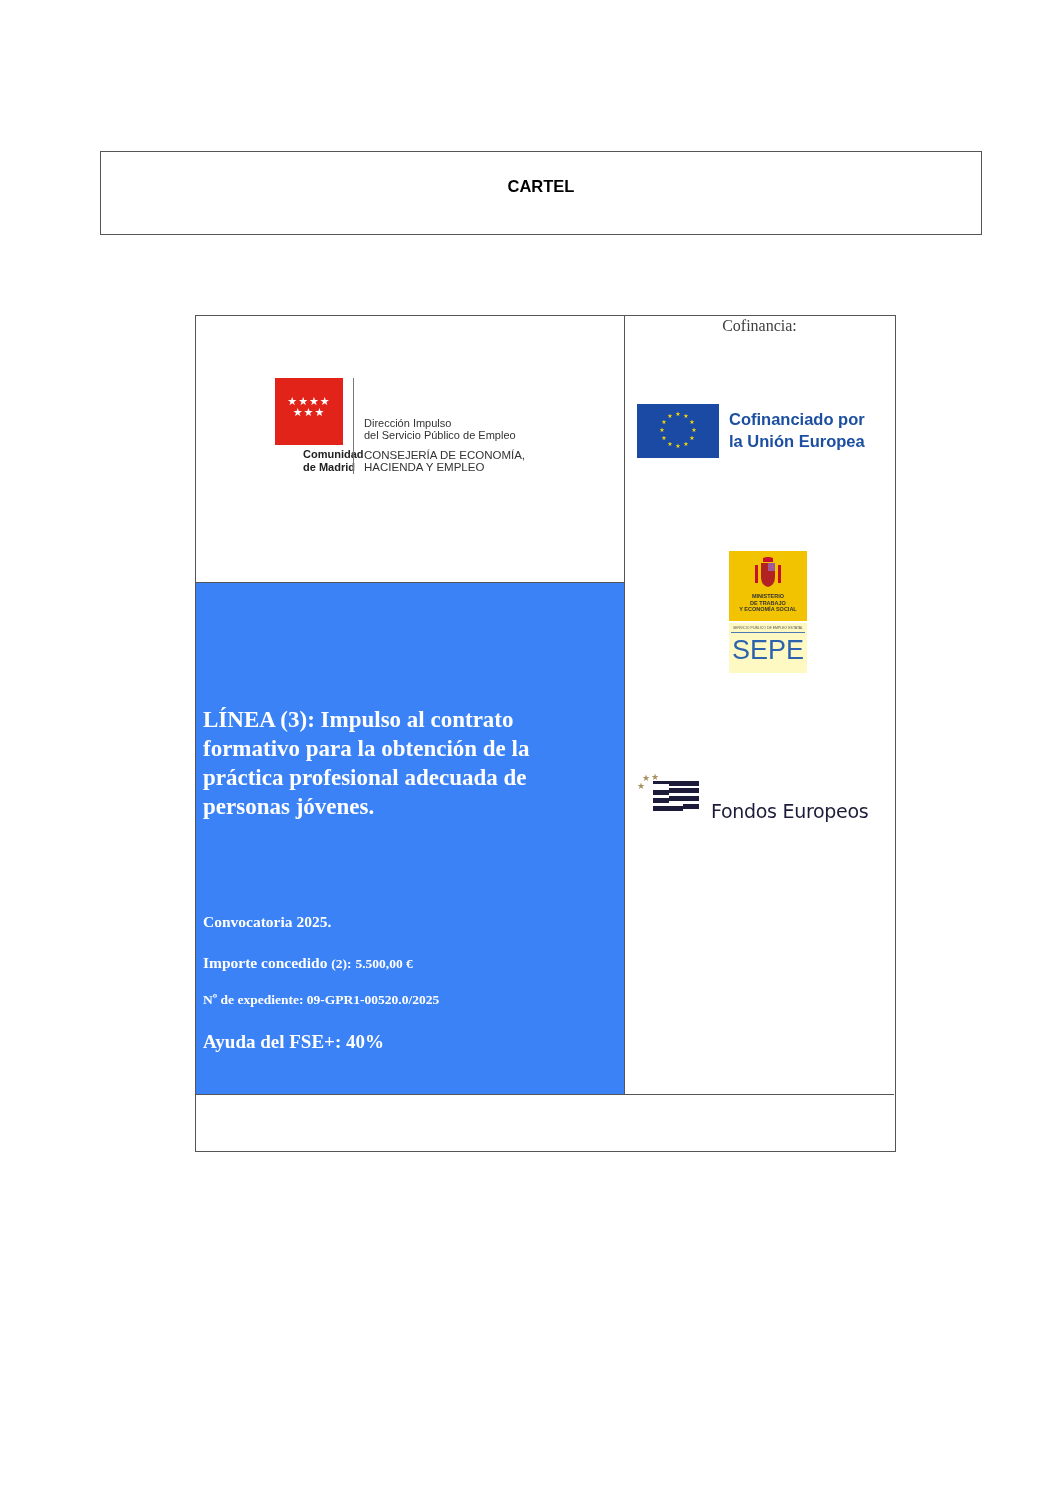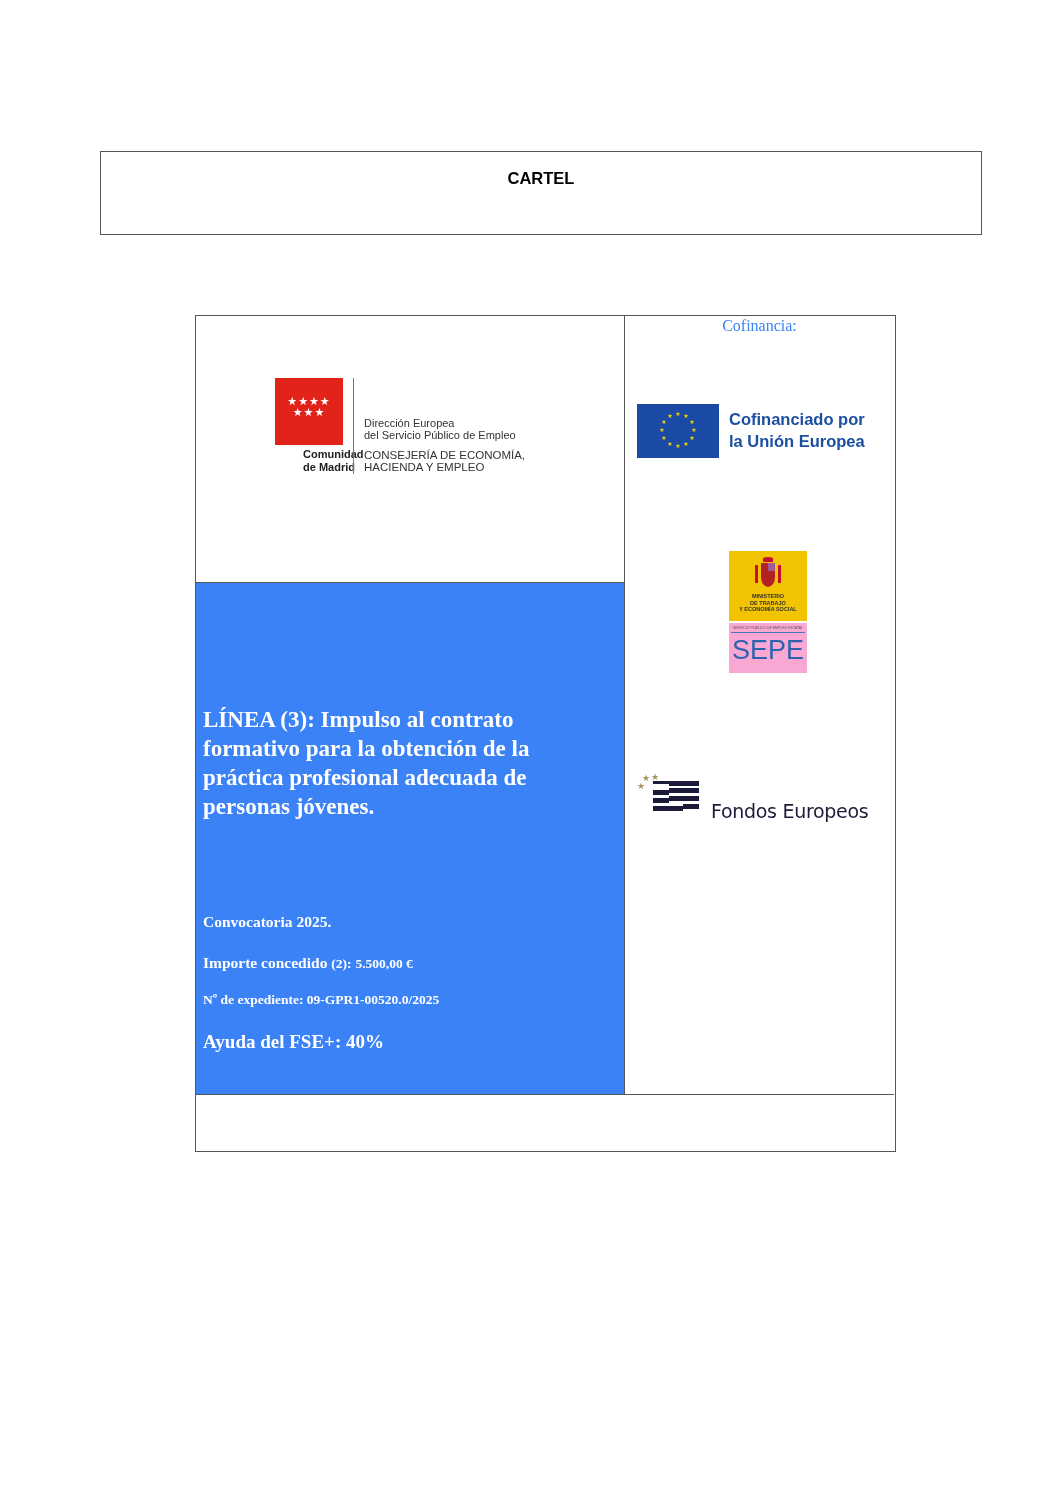--- a/index.html
+++ b/index.html
@@ -2,21 +2,21 @@
 <html><head>
 <meta charset="utf-8">
 <style>
   html, body { margin: 0; padding: 0; background: #ffffff; }
   body { width: 1058px; height: 1497px; position: relative; overflow: hidden; }
 
   .header-box {
     position: absolute; left: 100px; top: 151px; width: 882px; height: 84px;
     border: 1.5px solid #555; box-sizing: border-box;
     font-family: "Liberation Sans", sans-serif; font-weight: bold; color: #000;
-    text-align: center; font-size: 16.5px; line-height: 21px; padding-top: 16px;
+    text-align: center; font-size: 16.5px; line-height: 21px; padding-top: 24px;
   }
   .header-box div { letter-spacing: 0px; }
 
   .poster {
     position: absolute; left: 195px; top: 315px; width: 701px; height: 837px;
     border: 1.5px solid #555; box-sizing: border-box;
   }
   .cell-logo {
     position: absolute; left: 0; top: 0; width: 429px; height: 267px;
     border-right: 1.5px solid #555; border-bottom: 1.5px solid #555; box-sizing: border-box;
@@ -40,31 +40,31 @@
   .cm-flag { position: absolute; left: 0; top: 0; width: 68px; height: 67px; background: #e2231a; }
   .cm-stars { position: absolute; left: 0; top: 18px; width: 68px; text-align: center; color: #fff; font-family: "DejaVu Sans", sans-serif; font-size: 11px; line-height: 11px; letter-spacing: 1px; }
   .cm-name { position: absolute; left: 0; top: 70px; width: 70px; font-family: "Liberation Sans", sans-serif; font-weight: bold; font-size: 11px; line-height: 13px; color: #222; margin-left: 28px; }
   .cm-divider { position: absolute; left: 78px; top: 0; width: 1px; height: 96px; background: #777; }
   .cm-text1 { position: absolute; left: 89px; top: 39px; font-family: "Liberation Sans", sans-serif; font-size: 11px; line-height: 12px; color: #333; white-space: nowrap; }
   .cm-text2 { position: absolute; left: 89px; top: 71px; font-family: "Liberation Sans", sans-serif; font-size: 11.5px; line-height: 12px; color: #333; white-space: nowrap; }
 
   .red-title { position: absolute; left: 7px; top: 122px; width: 410px; font-size: 23px; line-height: 29px; }
   .red-line { position: absolute; left: 7px; }
 
-  .cofin-label { position: absolute; left: 0; top: 1px; width: 269px; text-align: center; font-family: "Liberation Serif", serif; font-size: 16px; color: #3b82f6; }
+  .cofin-label { position: absolute; left: 0; top: 1px; width: 269px; text-align: center; font-family: "Liberation Serif", serif; font-size: 16px; color: #404040; }
   .eu-logo { position: absolute; left: 12px; top: 88px; width: 250px; height: 54px; }
   .eu-flag { position: absolute; left: 0; top: 0; width: 82px; height: 54px; background: #1b4aa5; }
   .eu-flag svg { position: absolute; left: 0; top: 0; }
   .eu-text { position: absolute; left: 92px; top: 4px; font-family: "Liberation Sans", sans-serif; font-weight: bold; font-size: 16.5px; line-height: 22px; color: #1c4fa0; white-space: nowrap; }
 
   .sepe-logo { position: absolute; left: 104px; top: 235px; width: 78px; height: 122px; }
   .sepe-top { position: absolute; left: 0; top: 0; width: 78px; height: 70px; background: #f2c300; }
   .sepe-crest { position: absolute; left: 24px; top: 6px; width: 30px; height: 32px; }
   .sepe-min { position: absolute; left: 0; top: 42px; width: 78px; text-align: center; font-family: "Liberation Sans", sans-serif; font-size: 5.5px; line-height: 6.5px; color: #333; font-weight: bold; }
-  .sepe-bottom { position: absolute; left: 0; top: 72px; width: 78px; height: 50px; background: #f9a8d4; }
+  .sepe-bottom { position: absolute; left: 0; top: 72px; width: 78px; height: 50px; background: #fef9c3; }
   .sepe-small { position: absolute; left: 2px; top: 3px; width: 74px; text-align: center; font-family: "Liberation Sans", sans-serif; font-size: 3.5px; color: #555; border-bottom: 0.5px solid #4a77b8; padding-bottom: 2px; }
   .sepe-big { position: absolute; left: 0; top: 12px; width: 78px; text-align: center; font-family: "Liberation Sans", sans-serif; font-size: 27px; line-height: 30px; color: #2d63ad; }
 
   .fondos-logo { position: absolute; left: 12px; top: 455px; width: 250px; height: 48px; }
   .fondos-text { position: absolute; left: 74px; top: 29px; font-family: "DejaVu Sans", sans-serif; font-size: 19px; color: #1c1c3a; white-space: nowrap; letter-spacing: -0.3px; }
 </style>
 </head>
 <body>
 
 <div class="header-box">
@@ -77,21 +77,21 @@
     <div class="cm-logo">
       <div class="cm-flag">
         <div class="cm-stars">★★★★<br>★★★</div>
       </div>
       <div class="cm-name">
         <div>Comunidad</div>
         <div>de Madrid</div>
       </div>
       <div class="cm-divider"></div>
       <div class="cm-text1">
-        <div>Dirección Europea</div>
+        <div>Dirección Impulso</div>
         <div>del Servicio Público de Empleo</div>
       </div>
       <div class="cm-text2">
         <div>CONSEJERÍA DE ECONOMÍA,</div>
         <div>HACIENDA Y EMPLEO</div>
       </div>
     </div>
   </div>
 
   <div class="cell-red">

